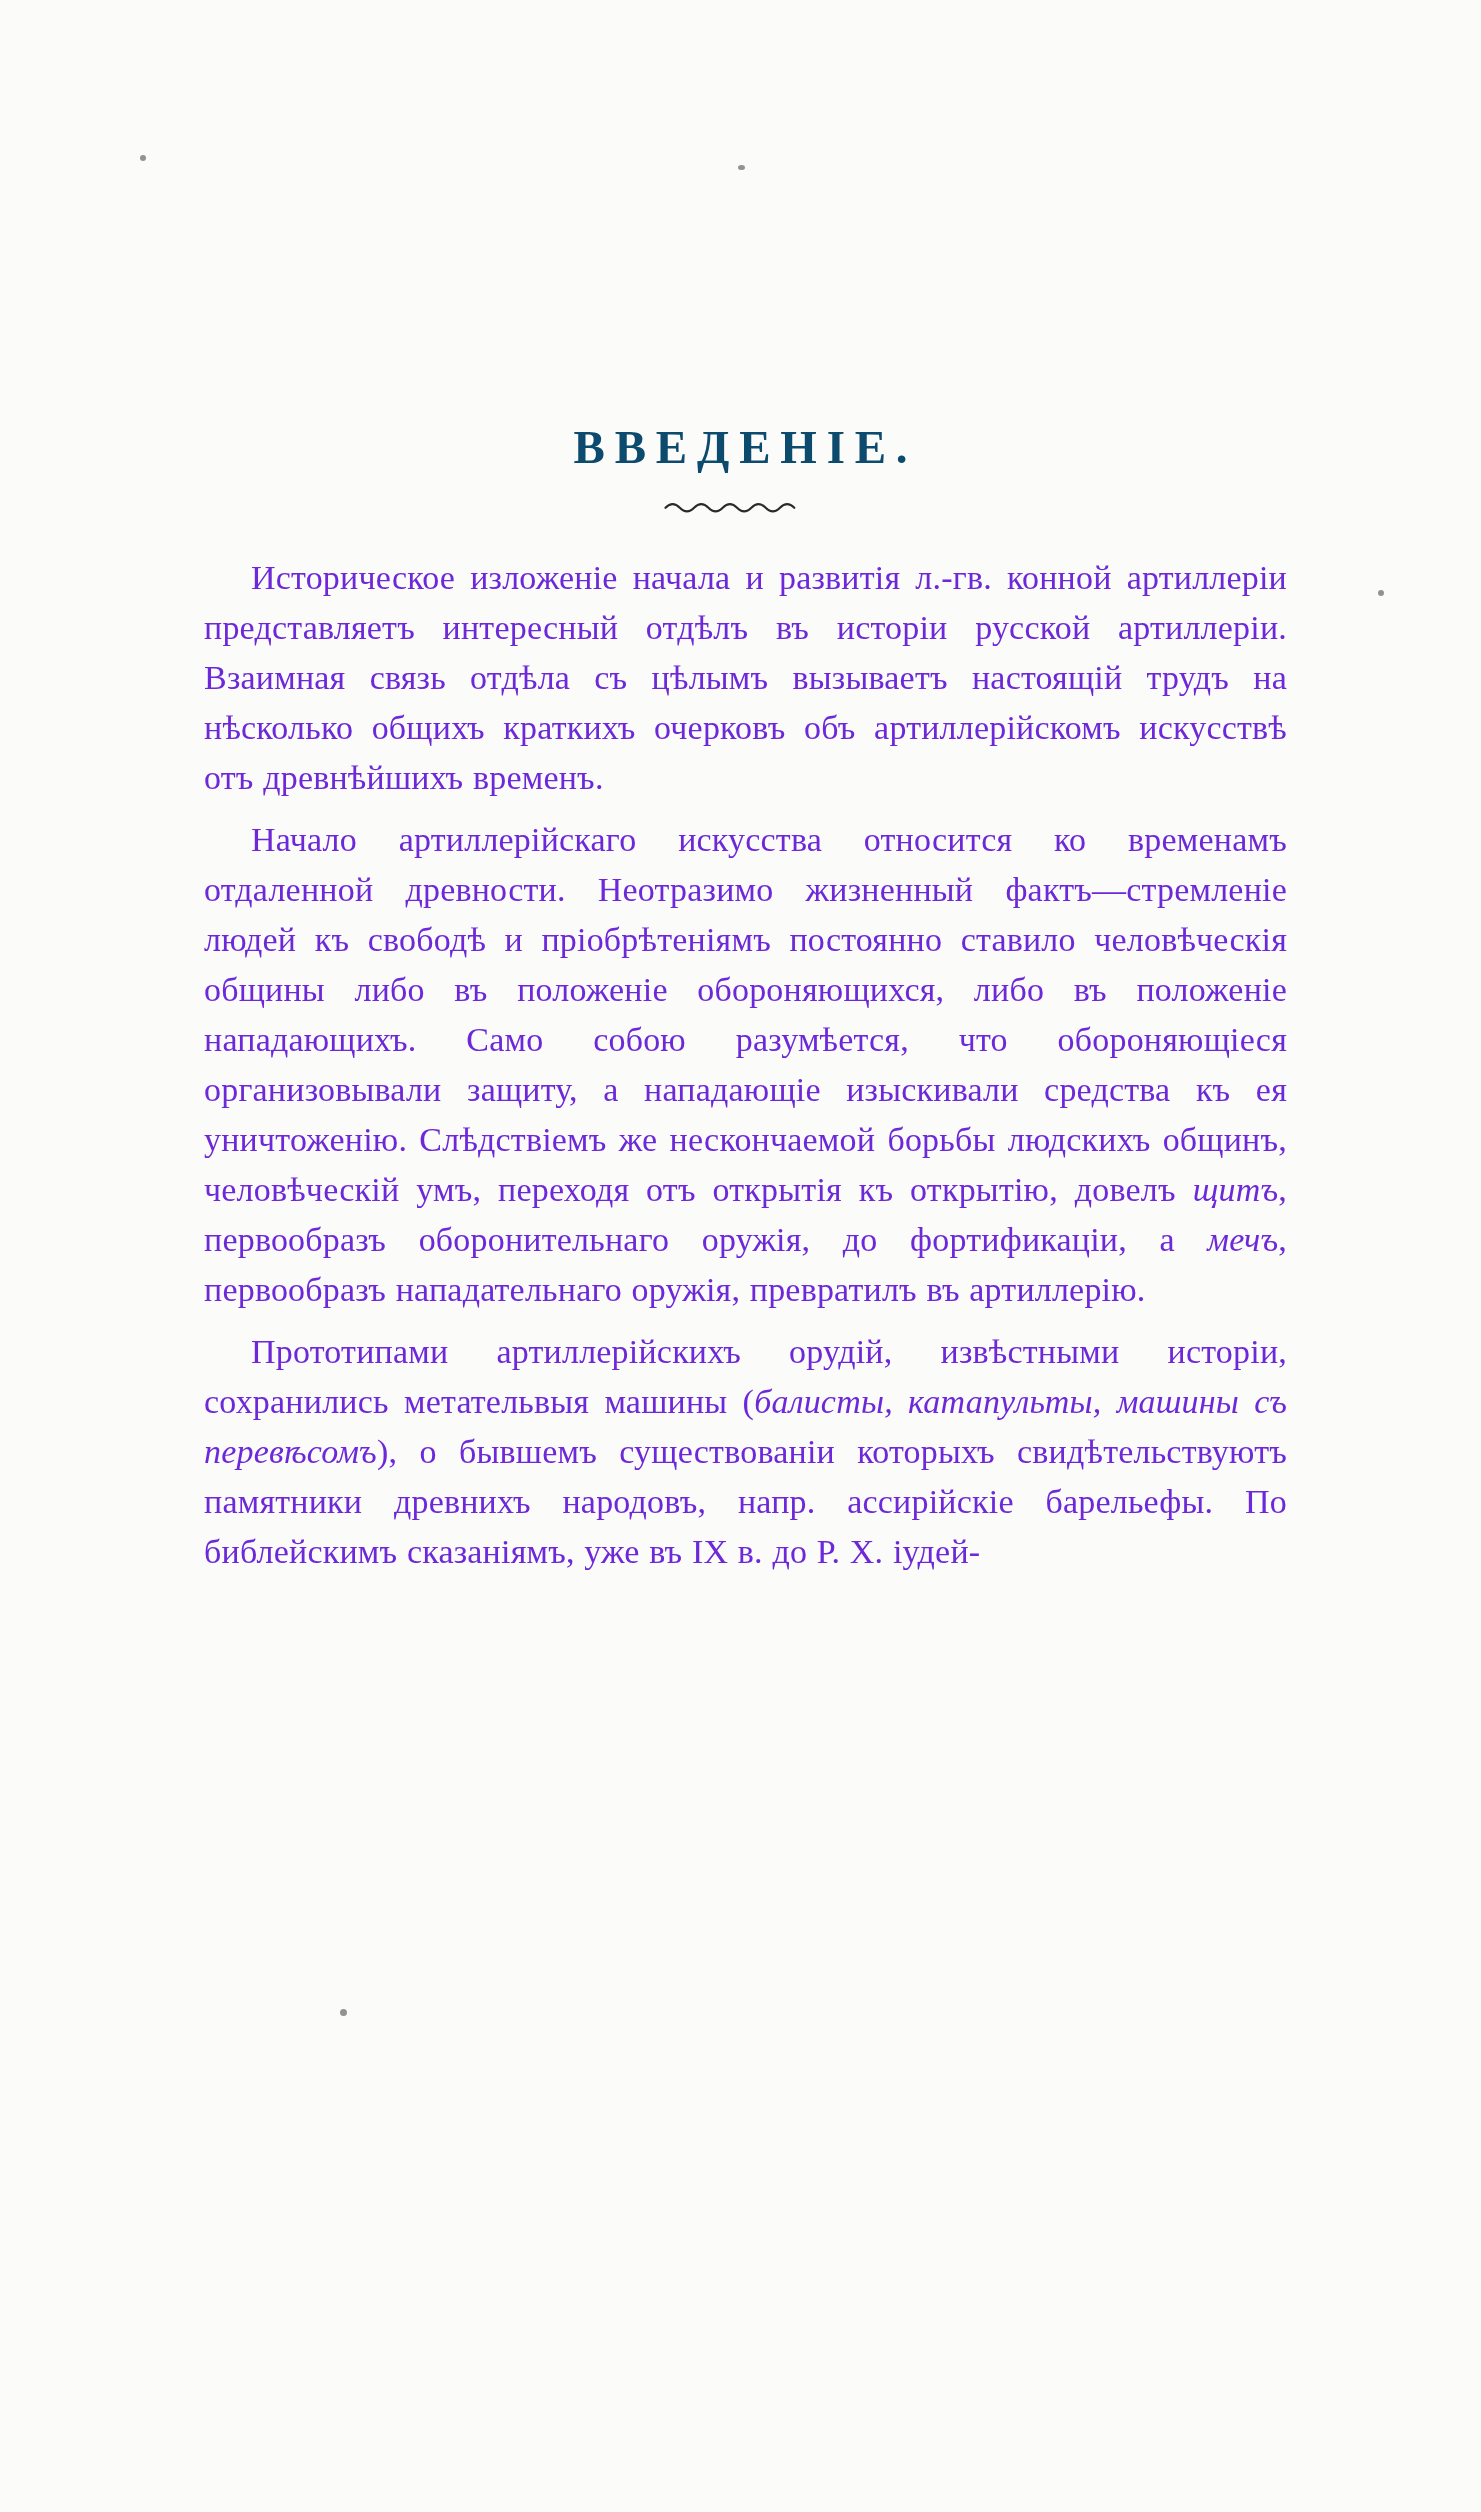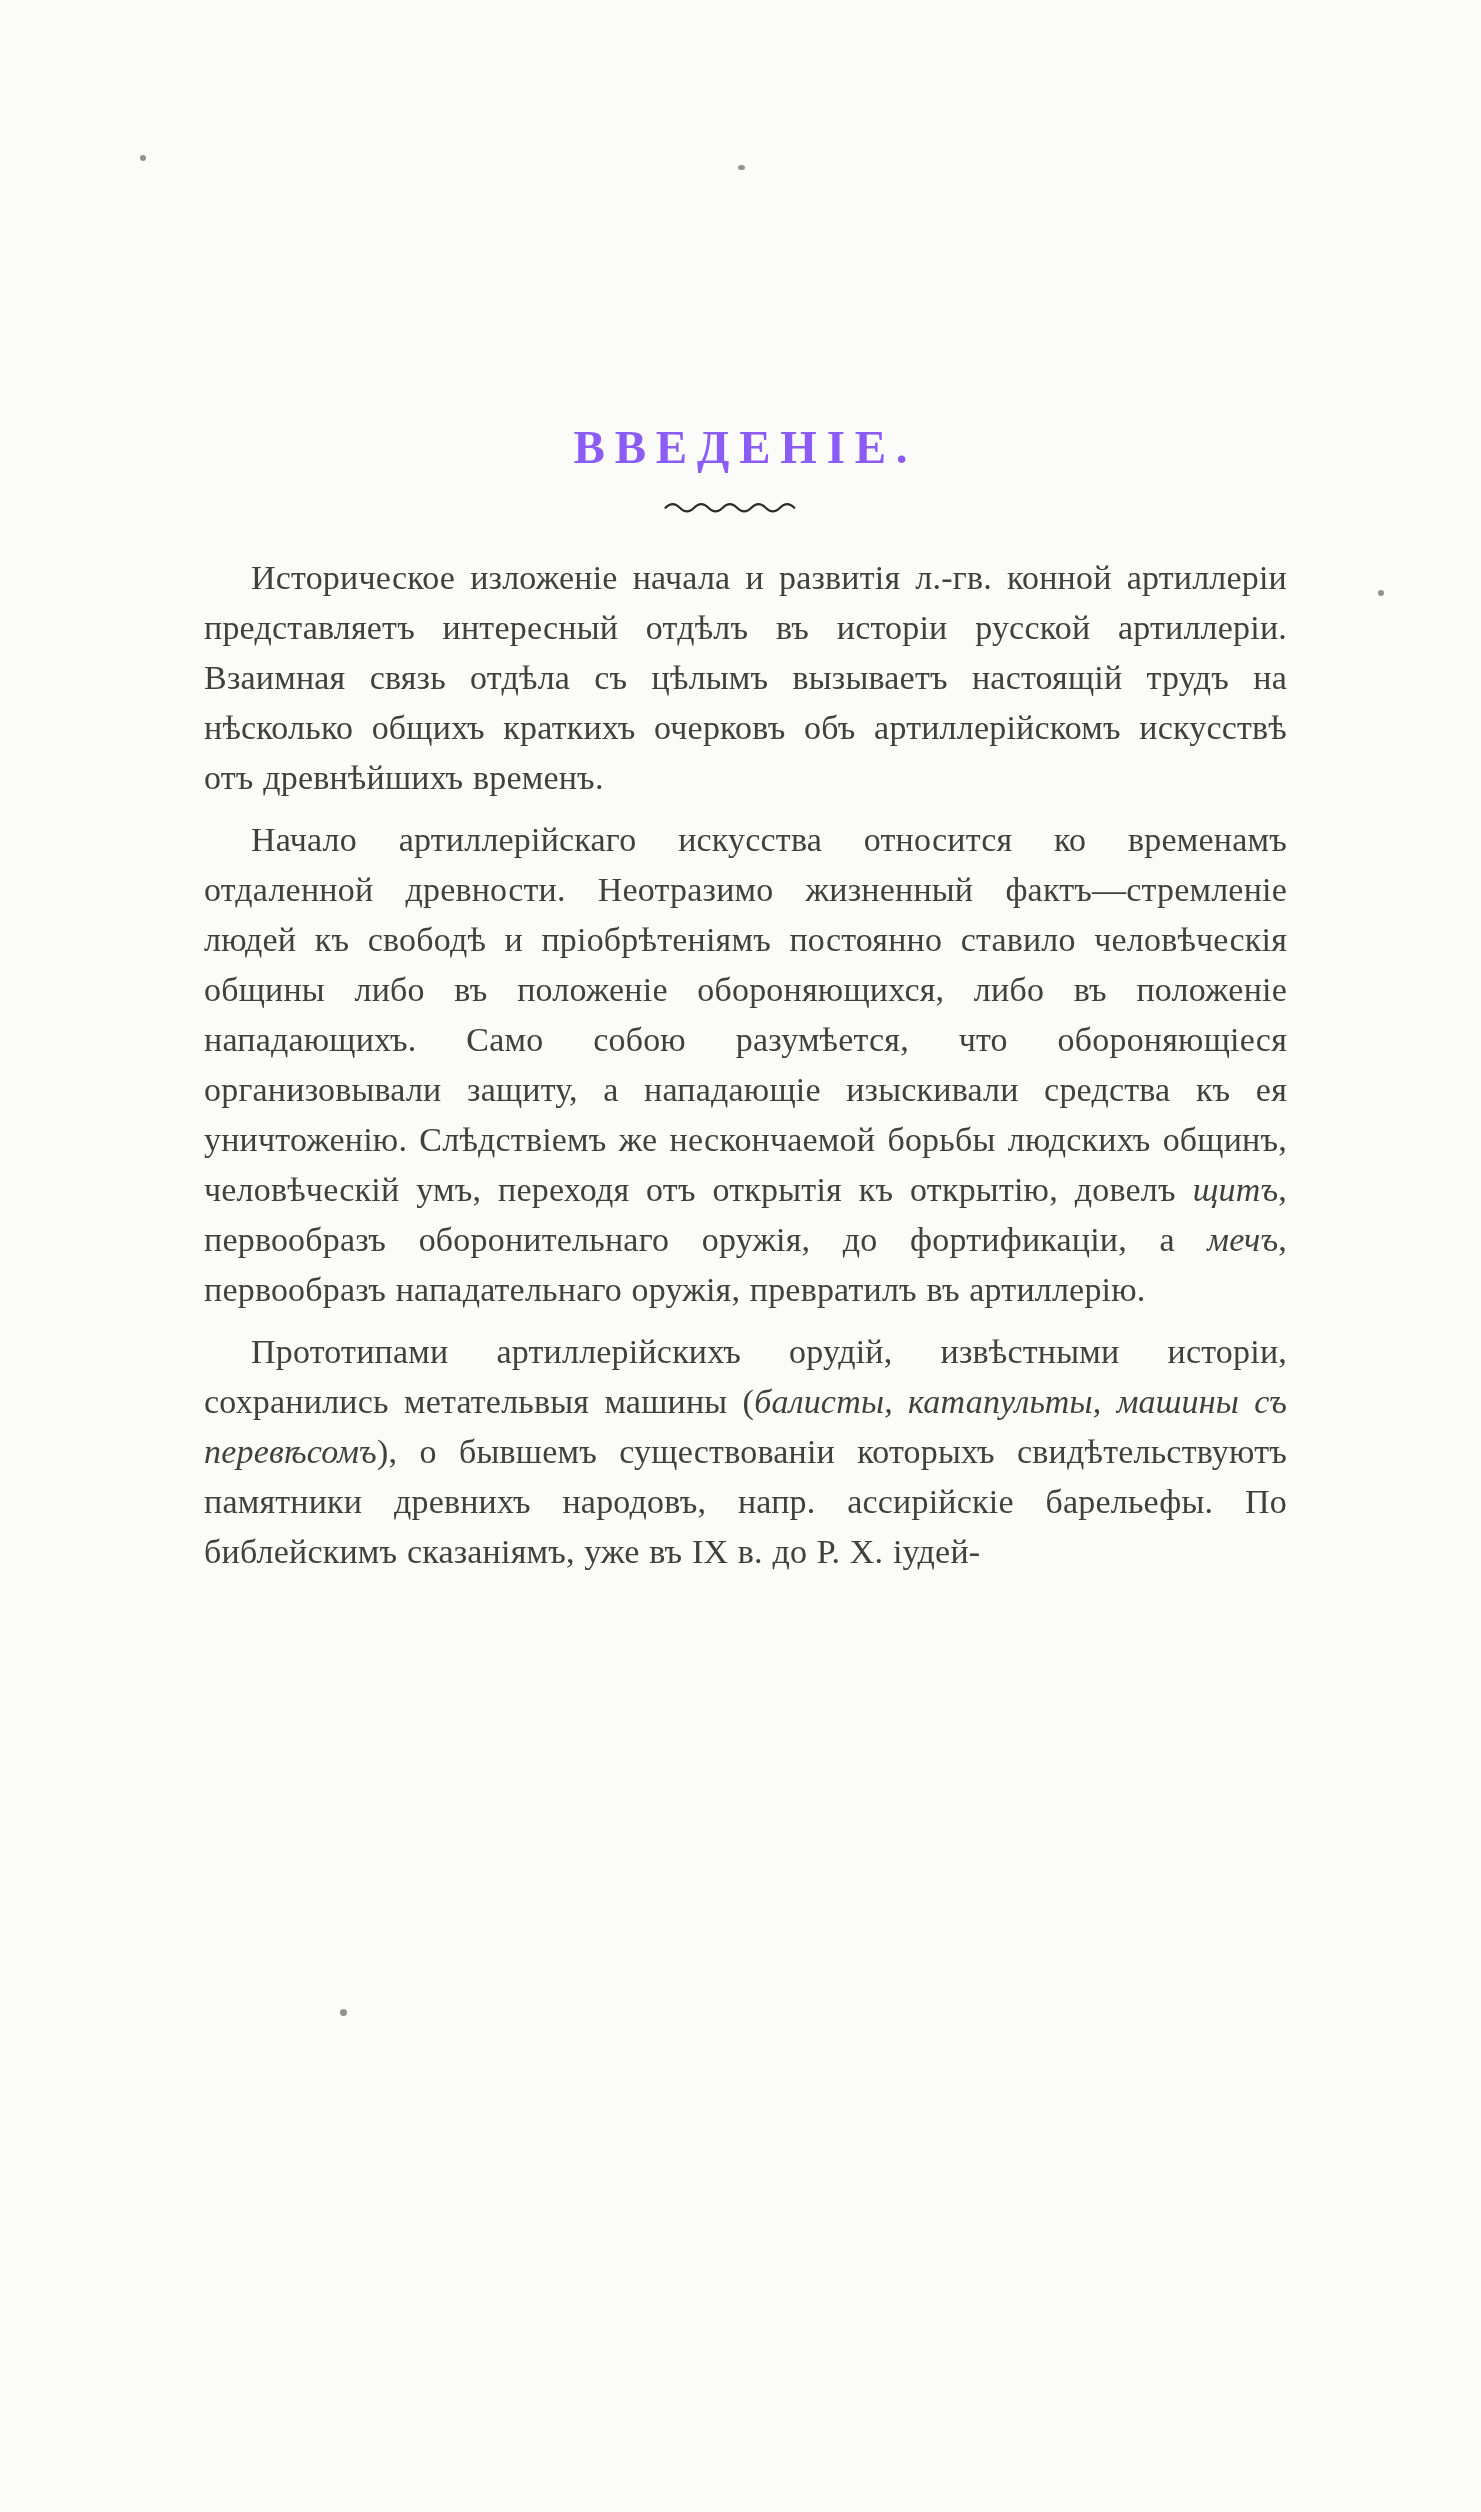--- a/index.html
+++ b/index.html
@@ -31,38 +31,38 @@
     top: 420px;
     width: 1083px;
   }
 
   .chapter-title {
     text-align: center;
     font-size: 47px;
     letter-spacing: 9.8px;
     font-weight: 700;
     margin: 0 0 9px 0;
-    color: #8b5cf6;
+    color: #0c4a6e;
     font-family: "Liberation Serif", serif;
   }
 
   .ornament {
     text-align: center;
     margin: 23px 0 36px 0;
     height: 19.7px;
   }
   .ornament svg { display: inline-block; }
 
   p.para {
     margin: 0;
     font-size: 34px;
     line-height: 50px;
     text-align: justify;
     text-indent: 47px;
-    color: #404040;
+    color: #6d28d9;
     letter-spacing: 0.2px;
     word-spacing: 0.9px;
     hyphens: manual;
   }
   p.para + p.para { margin-top: 12px; }
 
   em.it {
     font-style: italic;
   }
 

